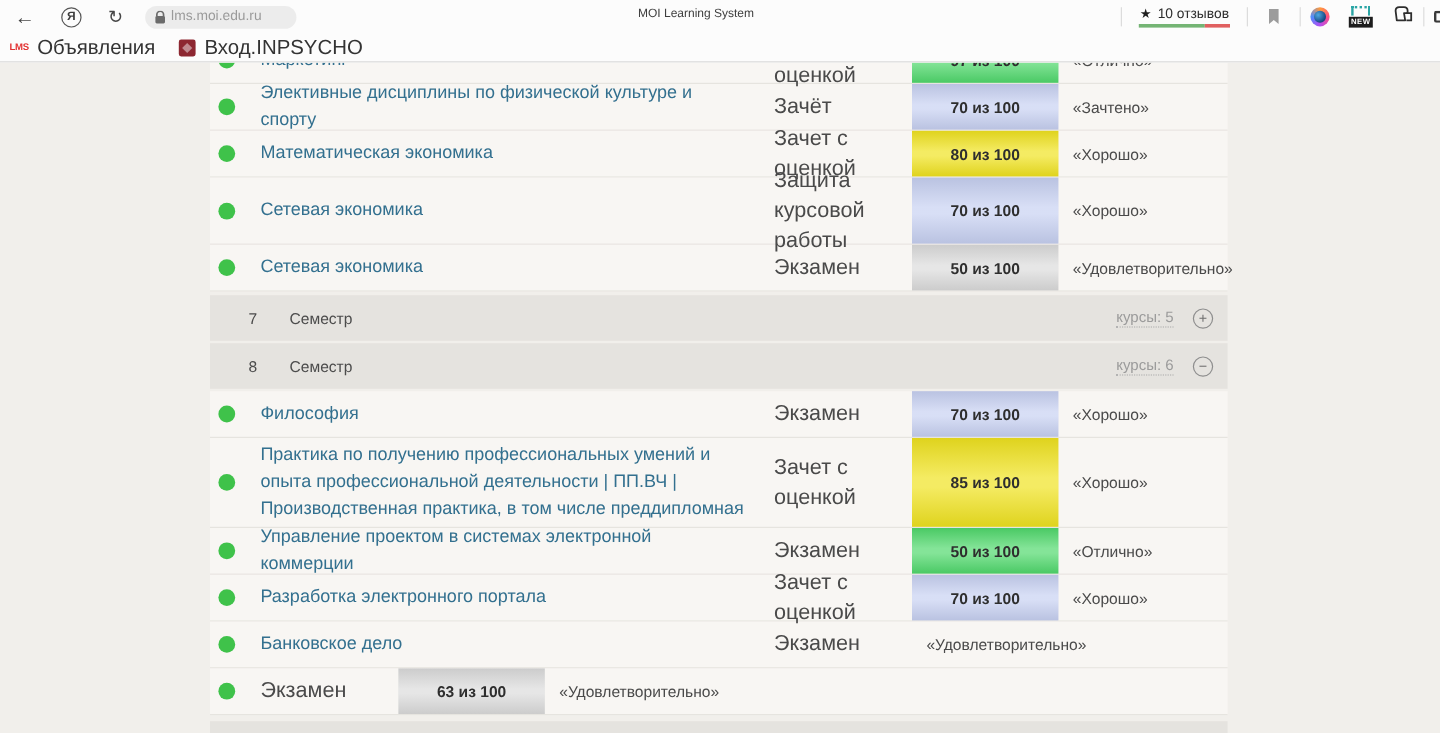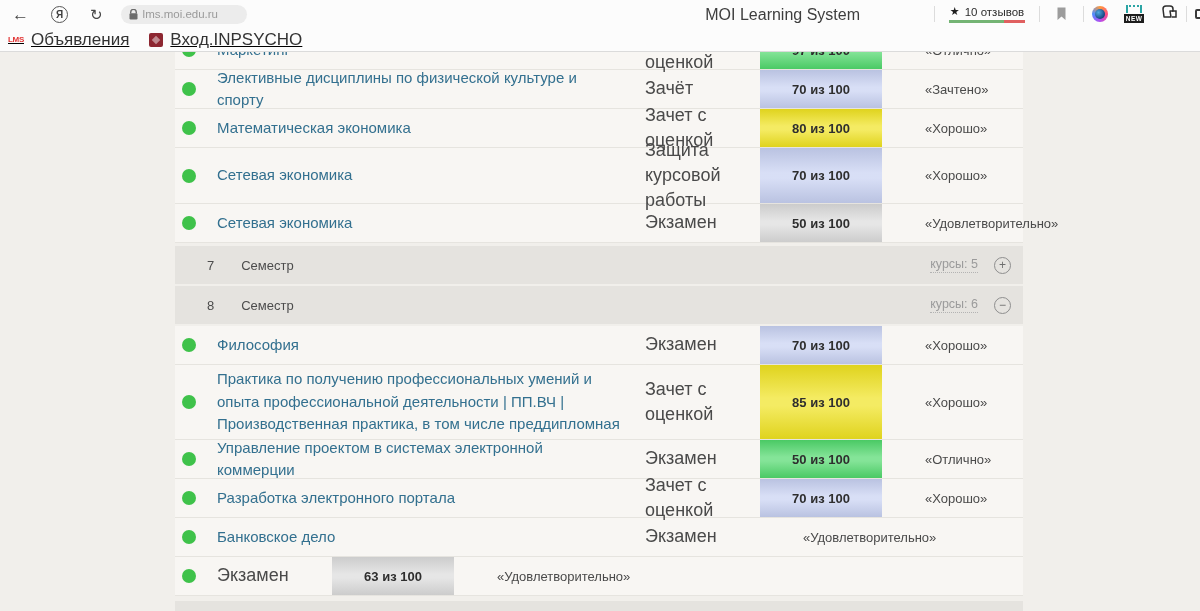--- a/index.html
+++ b/index.html
@@ -10,22 +10,22 @@
   .chrome { position:absolute; top:0; left:0; width:1200px; height:52px; background:#fcfcfc; z-index:5; }
   .toolbar { position:relative; height:28px; display:flex; align-items:center; }
   .tb-btn { color:#474747; cursor:pointer; }
   .back { margin-left:12px; font-size:17px; line-height:1; }
   .ya-badge { margin-left:22px; width:17px; height:17px; border:1.5px solid #565656; border-radius:50%;
     display:flex; align-items:center; justify-content:center; font-size:10px; font-weight:bold; color:#3e3e3e; }
   .refresh { margin-left:22px; font-size:15px; line-height:1; }
   .address { margin-left:18px; height:19px; width:126px; background:#ececec; border-radius:10px;
     display:flex; align-items:center; padding:0 8px; gap:5px; }
   .url { font-size:11.5px; color:#9a9a9a; white-space:nowrap; }
-  .page-title { position:absolute; left:300px; width:560px; text-align:right; top:6px;
-    font-size:16px; color:#3e3e3e; }
+  .page-title { position:absolute; left:300px; width:560px; text-align:center; top:6px;
+    font-size:10px; color:#3e3e3e; }
   .tb-right { position:absolute; right:0; top:0; height:28px; display:flex; align-items:center; }
   .vsep { width:1px; height:16px; background:#dcdcdc; }
   .reviews { display:flex; flex-direction:column; align-items:center; margin:0 14px; cursor:pointer; }
   .reviews-top { display:flex; align-items:center; gap:5px; font-size:11.5px; color:#2d2d2d; }
   .reviews-top .star { font-size:11px; color:#1e1e1e; }
   .rbar { margin-top:2px; width:76px; height:3px; display:flex; }
   .rbar-g { flex:2.6; } .rbar-r { flex:1; }
   .flag-wrap { margin:0 16px; display:flex; align-items:center; cursor:pointer; }
   .ext { margin:0 8px; cursor:pointer; position:relative; }
   .ext-circle { width:16px; height:16px; border-radius:50%;
@@ -35,21 +35,21 @@
   .ext-new { display:flex; flex-direction:column; align-items:center; width:20px; }
   .cam-frame { width:16px; height:8px; border-left:2px solid #2ba5a5; border-right:2px solid #2ba5a5;
     border-top:2px dotted #2ba5a5; }
   .new-label { margin-top:1px; background:#1d1d1d; color:#fff; font-size:6.5px; font-weight:bold;
     padding:1px 2px; letter-spacing:.4px; }
   .cutoff { width:5px; height:10px; overflow:hidden; margin-left:8px; }
   .cutoff span { display:block; width:10px; height:10px; border:2px solid #3a3a3a; border-radius:2px; }
 
   
   .bm-bar { position:absolute; top:28px; left:0; width:1200px; height:24px; background:#fcfcfc;
-    border-bottom:1px solid #dbdbdb; display:flex; align-items:center; padding-left:8px; gap:20px; z-index:6;text-decoration:underline; }
+    border-bottom:1px solid #dbdbdb; display:flex; align-items:center; padding-left:8px; gap:20px; z-index:6; }
   .bm-item { display:flex; align-items:center; gap:7px; cursor:pointer; }
   .bm-label { font-size:17px; color:#333; }
   .fav-lms { font-size:8px; font-weight:bold; color:#e23333; letter-spacing:-.3px; }
   .fav-psy { width:14px; height:14px; border-radius:2px; background:#8d2731;
     display:flex; align-items:center; justify-content:center; }
   .fav-psy i { display:block; width:6px; height:6px; background:#c08a90; transform:rotate(45deg); }
 
   
   .page { position:absolute; top:52px; left:0; width:1200px; height:559px; background:#f1efeb; overflow:hidden; }
   .gtable { position:absolute; left:175px; top:-21px; width:848px; }
@@ -57,21 +57,21 @@
   .crow { display:flex; align-items:center; background:#f8f6f3; border-bottom:1px solid #e6e4df; height:39px; }
   .crow.h2 { height:56px; } .crow.h3 { height:75px; }
   .dot-cell { width:42px; flex:none; display:flex; align-items:center; padding-left:7px; }
   .dot { width:14px; height:14px; border-radius:50%; }
   .name-cell { width:428px; flex:none; font-size:15px; line-height:1.5; padding-right:24px; cursor:pointer; }
   .type-cell { width:115px; flex:none; font-size:18px; color:#4a4a4a; line-height:1.4; }
   .score-cell { width:122px; flex:none; align-self:stretch; display:flex; align-items:center; justify-content:center;
     font-size:13px; font-weight:bold; color:#2e2e2e;
     background-image:linear-gradient(180deg, rgba(110,110,110,.12), rgba(255,255,255,.34) 45%,
       rgba(255,255,255,.34) 55%, rgba(110,110,110,.12)); }
-  .grade-cell { flex:1; font-size:13px; color:#4a4a4a; padding-left:12px;margin-left:31px; }
+  .grade-cell { flex:1; font-size:13px; color:#4a4a4a; padding-left:12px; }
 
   .sem-row { height:38px; background:#e5e3df; display:flex; align-items:center;
     font-size:13px; color:#4c4c4c; margin-bottom:2px; cursor:pointer; }
   .sem-row.first { margin-top:3px; }
   .sem-row.last { margin-top:5px; margin-bottom:0; }
   .sem-num { margin-left:32px; }
   .sem-label { margin-left:27px; }
   .sem-right { margin-left:auto; display:flex; align-items:center; gap:16px; padding-right:12px; }
   .sem-courses { font-size:12.5px; color:#9b9b9b; border-bottom:1px dotted #b3b3b3; padding-bottom:1px; cursor:pointer; }
   .toggle { width:17px; height:17px; border-radius:50%; border:1px solid #8e8e8e; color:#6e6e6e;

